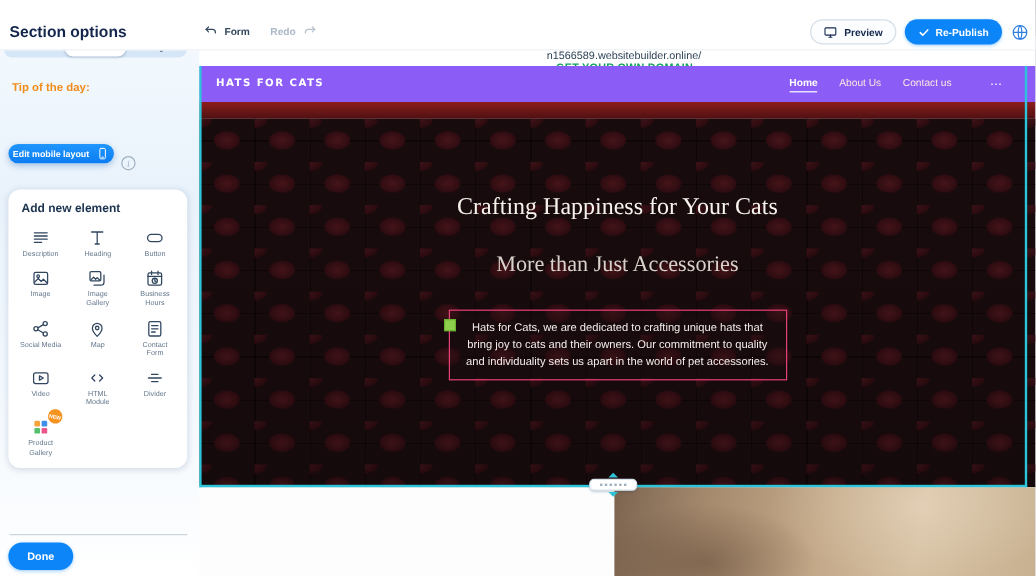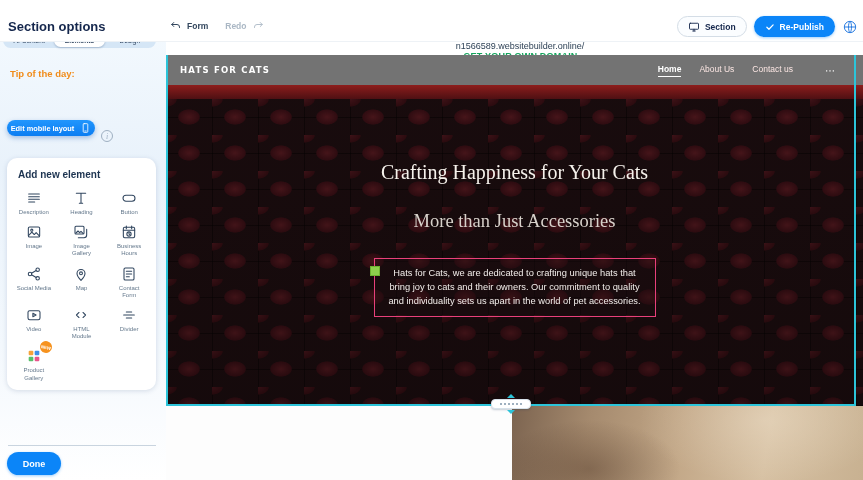--- a/index.html
+++ b/index.html
@@ -42,21 +42,21 @@
   .side-divider{position:absolute;left:8px;top:415px;width:148px;height:1px;background:#c9d4df;}
   .btn-done{position:absolute;left:7px;top:422px;width:54px;height:23px;border-radius:12px;border:none;background:#0b85f8;color:#fff;
     font-size:9px;font-weight:600;display:flex;align-items:center;justify-content:center;cursor:pointer;box-shadow:0 1px 3px rgba(11,133,248,.4);}
   
   .main{position:absolute;left:166px;top:30px;width:697px;height:450px;background:#fff;}
   .browserbar{position:absolute;left:0;top:0;width:697px;height:25px;background:#fff;display:flex;align-items:center;padding-left:6px;flex-direction:column;}
   .tdot{width:5px;height:5px;border-radius:50%;background:#d6dee6;margin-right:3px;}
   .url-text{font-size:9px;color:#2e4257;margin-left:5px;}
   .domain-cta{font-size:9px;font-weight:700;color:#12a35b;margin-left:6px;letter-spacing:.2px;cursor:pointer;}
   
-  .site-header{position:absolute;left:0;top:25px;width:697px;height:30px;background:#737373;display:flex;align-items:center;}
+  .site-header{position:absolute;left:0;top:25px;width:697px;height:30px;background:#8b5cf6;display:flex;align-items:center;}
   .logo{margin-left:14px;font-size:8.5px;font-weight:800;color:#fff;letter-spacing:1.2px;font-family:"DejaVu Sans",sans-serif;cursor:pointer;}
   .site-nav{margin-left:auto;display:flex;align-items:center;gap:18px;margin-right:16px;font-size:8.5px;color:#fbe6e3;}
   .nav-link{cursor:pointer;padding-bottom:2px;}
   .nav-link.active{color:#fff;font-weight:600;border-bottom:1.5px solid #fff;}
   .nav-more{margin-left:14px;margin-right:12px;color:#fff;font-size:10px;cursor:pointer;}
   
   .hero-strip{position:absolute;left:0;top:55px;width:697px;height:14px;background:linear-gradient(#8e1d1c,#4e1013);}
   .hero{position:absolute;left:0;top:69px;width:697px;height:307px;background-color:#1b0d0f;
     background-image:
       linear-gradient(rgba(10,4,5,.18), rgba(10,4,5,.34)),
@@ -116,21 +116,21 @@
     </div>
 
     <div class="top-right">
       <button class="btn-preview">
         <span>
           <svg width="12" height="12" viewBox="0 0 24 24" fill="none" stroke="#14264c" stroke-width="1.8" stroke-linecap="round">
               <rect x="3" y="4.5" width="18" height="12" rx="1.5"></rect>
               <path d="M9.5 20h5M12 16.5V20"></path>
             </svg>
         </span>
-        <span>Section</span>
+        <span>Preview</span>
       </button>
       <button class="btn-republish">
         <span>
           <svg width="10" height="10" viewBox="0 0 24 24" fill="none" stroke="#fff" stroke-width="3" stroke-linecap="round" stroke-linejoin="round">
               <path d="M4.5 12.5l5 5L19.5 7"></path>
             </svg>
         </span>
         <span>Re-Publish</span>
       </button>
       <span>

